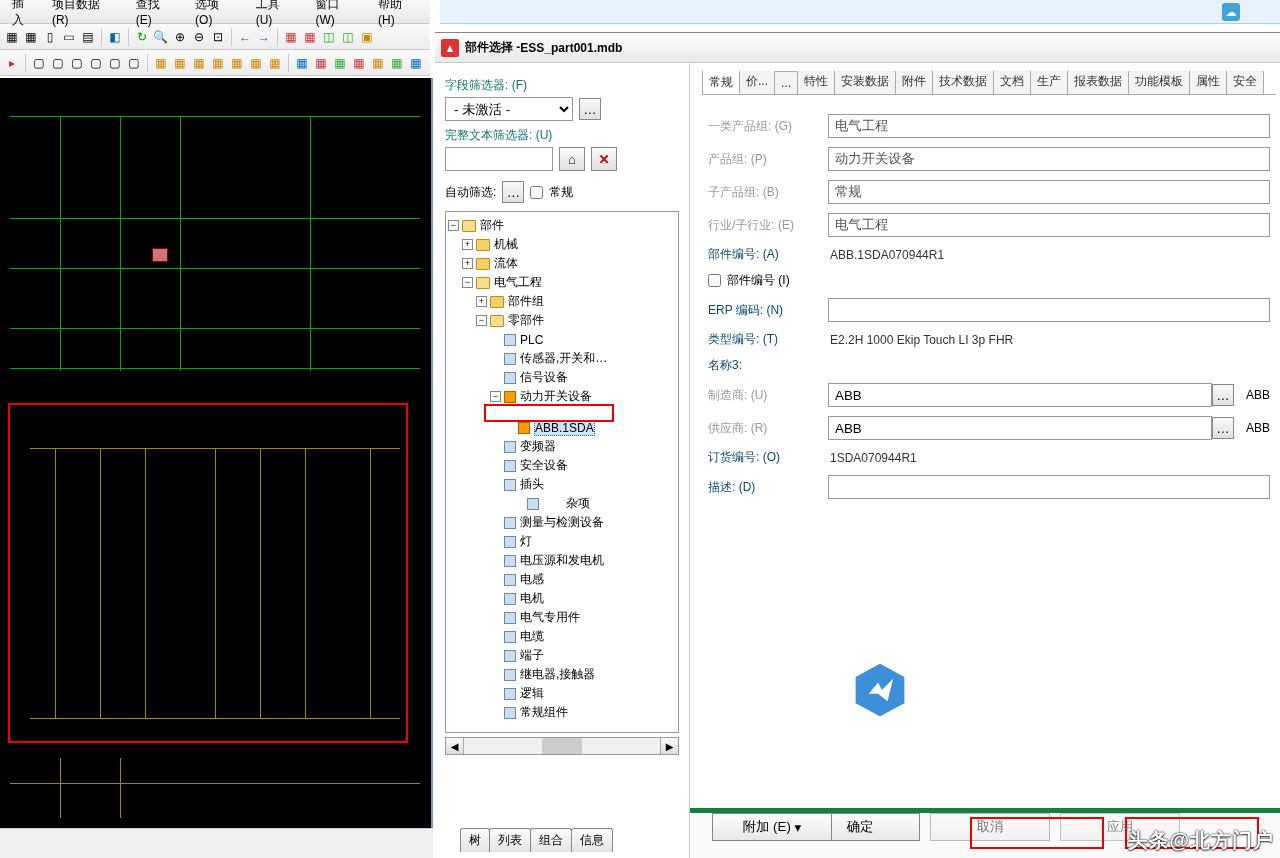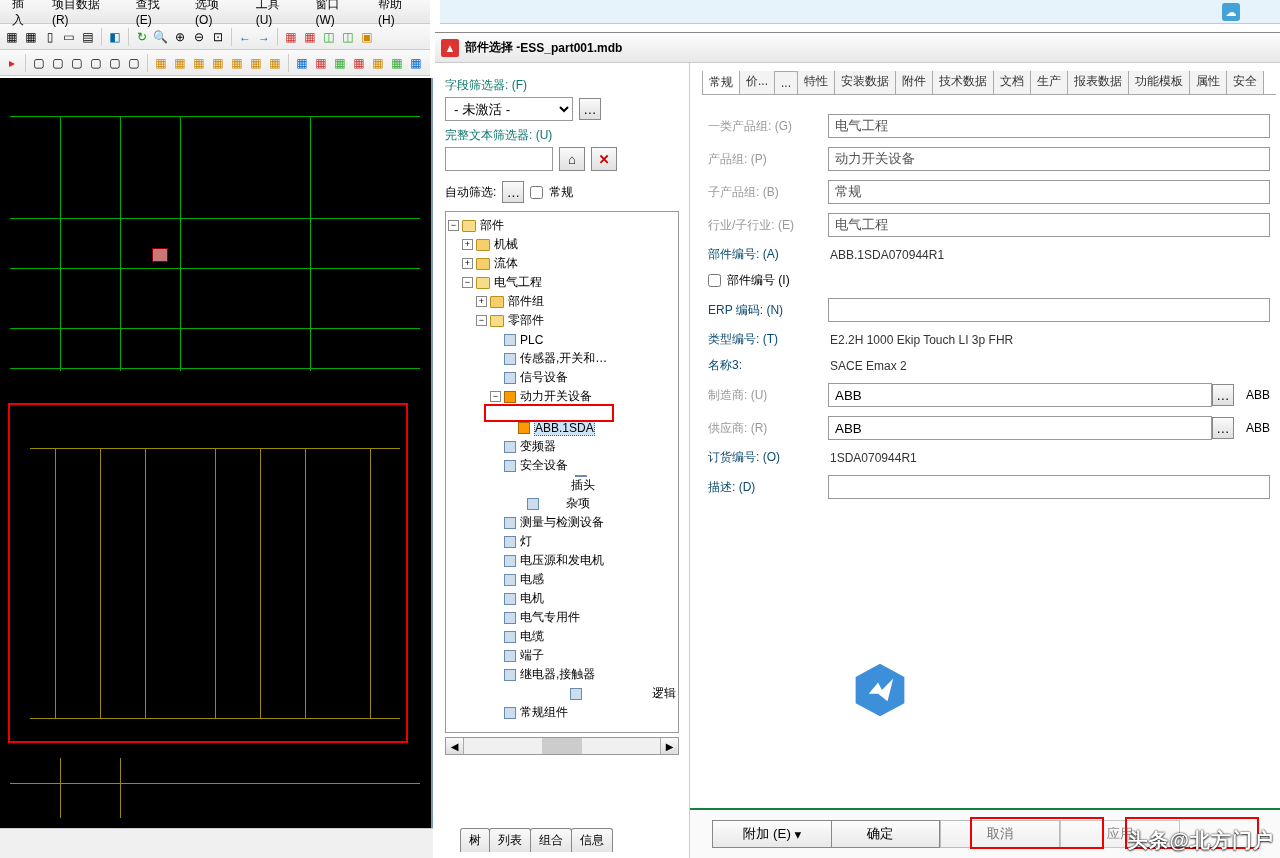--- a/index.html
+++ b/index.html
@@ -60,21 +60,21 @@
 .form-row{display:flex;align-items:center;margin:9px 0;}
 .form-row .lbl{width:120px;color:#0c4a6e;}
 .form-row .lbl.disabled{color:#999;}
 .form-row input[type=text]{flex:1;height:24px;border:1px solid #999;padding:0 6px;background:#fff;}
 .form-row input.ro{background:#fff;color:#555;}
 .form-row .small-in{width:60px;flex:none;}
 .form-row .val-span{flex:1;color:#333;padding-left:2px;}
 .cb-row{display:flex;align-items:center;margin:8px 0 8px 0;}
 .cb-row input{margin-right:6px;}
 
-.dlg-footer{position:absolute;left:0;right:0;bottom:0;height:50px;border-top:2px solid #15803d;display:flex;align-items:center;justify-content:flex-end;padding-right:100px;background:#fafafa;}
+.dlg-footer{position:absolute;left:0;right:0;bottom:0;height:50px;border-top:5px solid #15803d;display:flex;justify-content:flex-end;gap:10px;padding-right:100px;background:#fafafa;}
 .dlg-footer .attach-btn{position:absolute;left:22px;}
 .big-btn{min-width:120px;height:28px;border:1px solid #888;background:linear-gradient(#fdfdfd,#e8e8e8);display:inline-flex;align-items:center;justify-content:center;padding:0 10px;}
 .red-outline2{position:absolute;border:2px solid #e00;pointer-events:none;}
 
 .watermark{position:absolute;right:6px;bottom:4px;font-size:20px;color:#fff;text-shadow:0 1px 2px rgba(0,0,0,.7),0 0 2px #000;font-weight:600;letter-spacing:1px;}
 .bird-logo{position:absolute;left:850px;top:660px;width:60px;height:60px;}
 .bird-logo svg{width:60px;height:60px;}
 </style>
 </head>
 <body>
@@ -261,21 +261,21 @@
         <div class="tn" style="padding-left:42px;">
             <span class="exp blank"></span>
             <span class="leaf-ic"></span>
             <span class="lbl">变频器</span>
           </div>
         <div class="tn" style="padding-left:42px;">
             <span class="exp blank"></span>
             <span class="leaf-ic"></span>
             <span class="lbl">安全设备</span>
           </div>
-        <div class="tn" style="padding-left:42px;flex-direction:column;">
+        <div class="tn" style="padding-left:42px;">
             <span class="exp blank"></span>
             <span class="leaf-ic"></span>
             <span class="lbl">插头</span>
           </div>
         <div class="tn" style="padding-left:42px;gap:23px;">
             <span class="exp blank"></span>
             <span class="leaf-ic"></span>
             <span class="lbl">杂项</span>
           </div>
         <div class="tn" style="padding-left:42px;">
@@ -316,21 +316,21 @@
         <div class="tn" style="padding-left:42px;">
             <span class="exp blank"></span>
             <span class="leaf-ic"></span>
             <span class="lbl">端子</span>
           </div>
         <div class="tn" style="padding-left:42px;">
             <span class="exp blank"></span>
             <span class="leaf-ic"></span>
             <span class="lbl">继电器,接触器</span>
           </div>
-        <div class="tn" style="padding-left:42px;justify-content:space-between;">
+        <div class="tn" style="padding-left:42px;">
             <span class="exp blank"></span>
             <span class="leaf-ic"></span>
             <span class="lbl">逻辑</span>
           </div>
         <div class="tn" style="padding-left:42px;">
             <span class="exp blank"></span>
             <span class="leaf-ic"></span>
             <span class="lbl">常规组件</span>
           </div>
         <div class="red-outline" style="left:38px;top:192px;width:130px;height:18px;"></div>
@@ -396,21 +396,20 @@
         <div class="form-row">
             <span class="lbl">ERP 编码: (N)</span>
             <input type="text" value="" style="">
           </div>
         <div class="form-row">
             <span class="lbl">类型编号: (T)</span>
             <span class="val-span">E2.2H 1000 Ekip Touch LI 3p FHR</span>
           </div>
         <div class="form-row">
             <span class="lbl">名称3:</span>
-            <span class="val-span">SACE Emax 2</span>
           </div>
         <div class="form-row">
             <span class="lbl disabled">制造商: (U)</span>
           <input class="small-in" type="text" value="ABB" style="">
           <button class="ellbtn">…</button>
           <span style="margin-left:12px;">ABB</span>
         </div>
         <div class="form-row">
             <span class="lbl disabled">供应商: (R)</span>
           <input class="small-in" type="text" value="ABB" style="">

